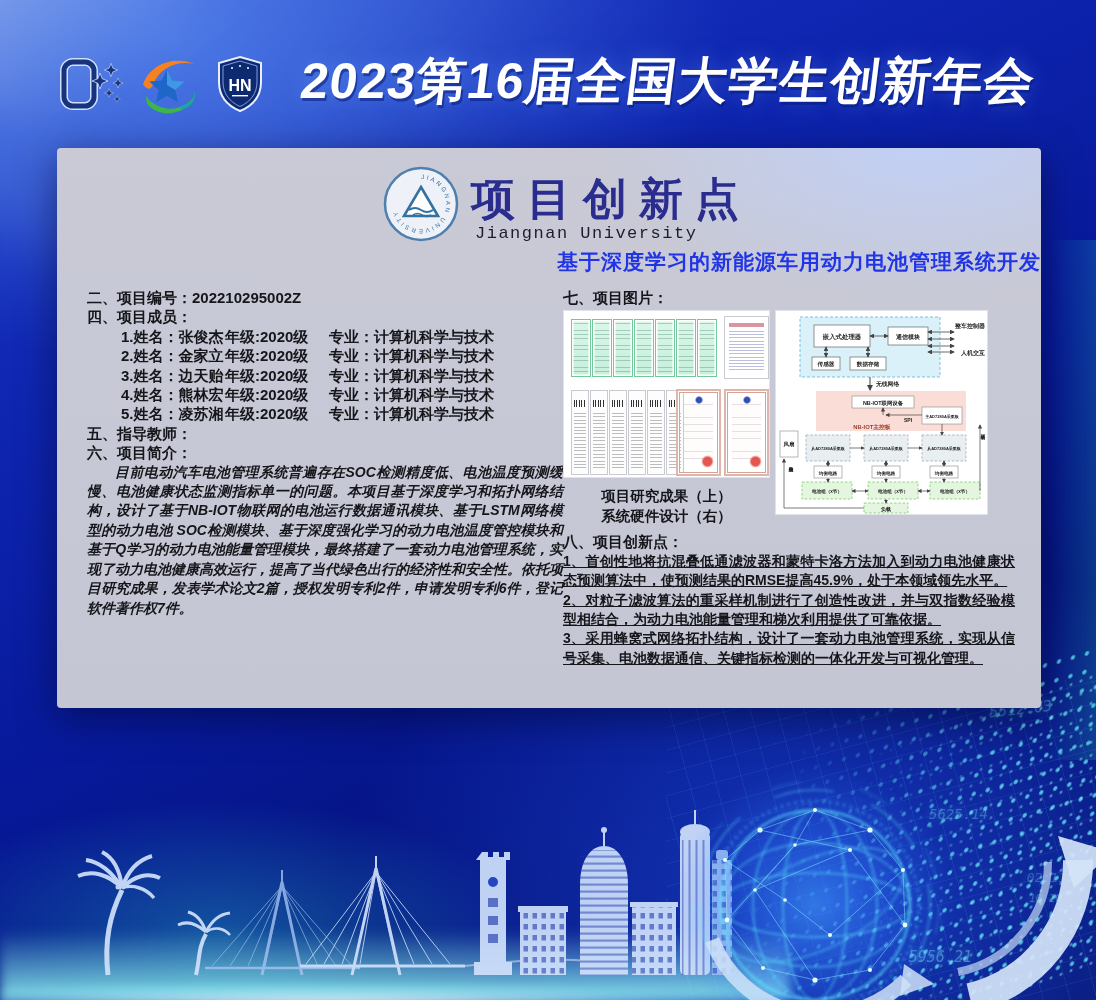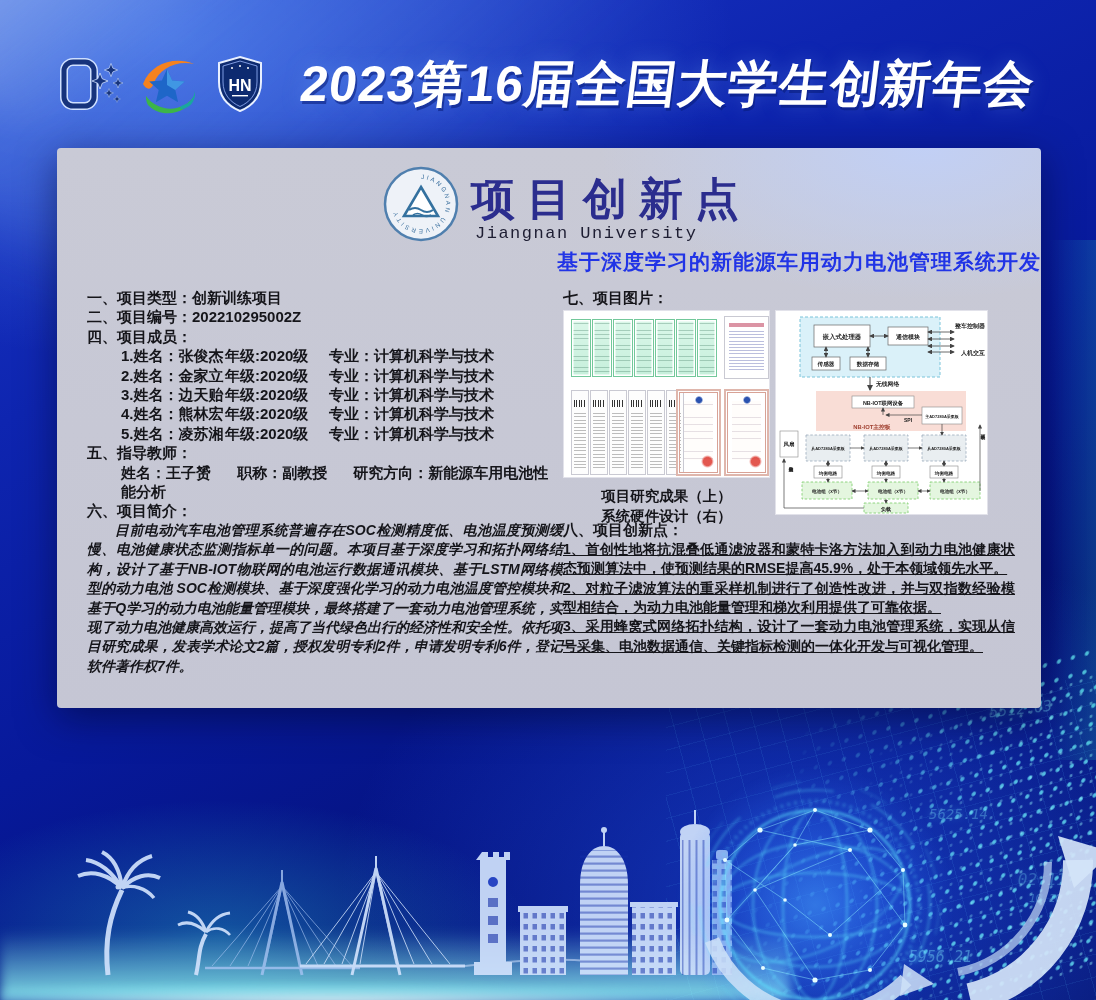--- a/index.html
+++ b/index.html
@@ -13,21 +13,21 @@
       linear-gradient(155deg, #1d3ac9 0%, #0e25b0 28%, #07199a 52%, #041178 76%, #030d60 100%);
   }
   .beam { position:absolute; left:-230px; top:-270px; width:900px; height:570px;
     background:linear-gradient(115deg, rgba(205,238,255,.5), rgba(150,200,255,.2) 45%, rgba(150,200,255,0) 75%);
     transform:rotate(24deg); filter:blur(28px); pointer-events:none; }
   .beam2 { position:absolute; left:-130px; top:-170px; width:430px; height:310px;
     background:linear-gradient(115deg, rgba(235,250,255,.55), rgba(170,215,255,0) 70%);
     transform:rotate(28deg); filter:blur(18px); pointer-events:none; }
 
   
-  .hdr { position:absolute; top:48px; left:58px; right:28px; height:72px; display:flex; align-items:center; z-index:5; }
+  .hdr { position:absolute; top:48px; left:58px; right:28px; height:72px; display:flex; z-index:5; }
   .logos { display:flex; align-items:center; gap:13px; }
   .hdr h1 { flex:1; text-align:center; font-size:50px; font-weight:bold; color:#fff;
     transform:skewX(-7deg); white-space:nowrap; letter-spacing:1px;
     text-shadow:2px 3px 0 rgba(8,28,120,.55), 0 0 20px rgba(130,185,255,.35); }
 
   
   .panel { position:absolute; left:57px; top:148px; width:984px; height:560px; z-index:4;
     border-radius:4px;
     background:
       radial-gradient(55% 45% at 88% 0%, rgba(193,208,247,.95) 0%, rgba(198,200,214,0) 60%),
@@ -41,21 +41,21 @@
 
   .col { position:absolute; top:140px; font-size:15px; line-height:19.4px; font-weight:bold; color:#15151a; }
   .col-left  { left:30px;  width:476px; }
   .col-right { left:506px; width:452px; }
   .indent { padding-left:34px; }
   .member { padding-left:34px; display:flex; }
   .m1 { width:104px; } .m2 { width:104px; }
   .gap { margin-right:22px; }
   .para { font-size:14px; text-indent:2em; text-align:justify;font-style:italic; }
   .innov { font-size:14px; text-align:justify;text-decoration:underline; }
-  .innov-label { }
+  .innov-label { margin-top:12px; }
 
   
   .img-block { position:relative; margin-top:3px; height:210px; }
   .img-certs { position:absolute; left:0; top:0; width:207px; height:168px; background:#fff; border:1px solid #e2e2ea; }
   .img-diagram { position:absolute; left:212px; top:0; width:213px; height:205px; background:#fff; border:1px solid #e2e2ea; }
   .captions { position:absolute; left:0; top:176px; width:207px; text-align:center; font-size:14.5px; line-height:20px; }
 
   
   .cert-g { position:absolute; top:8px; width:20px; height:58px;
     background:
@@ -92,21 +92,21 @@
   .dots2 { position:absolute; right:-10px; top:720px; width:300px; height:300px; opacity:.5; pointer-events:none;
     background-image:radial-gradient(circle, rgba(150,250,255,.9) 1.1px, rgba(150,250,255,0) 2px);
     background-size:10px 13px; transform:skewY(-20deg);
     -webkit-mask-image:linear-gradient(100deg, transparent 15%, #000 70%); mask-image:linear-gradient(100deg, transparent 15%, #000 70%); }
   .edgeglow { position:absolute; right:0; top:240px; width:48px; height:520px; pointer-events:none;
     background:linear-gradient(to left, rgba(40,220,185,.18), transparent); }
   .num { position:absolute; color:#7ce9ff; font-family:"DejaVu Sans Mono",monospace; font-style:italic;
     text-shadow:0 0 7px rgba(100,230,255,.8); pointer-events:none; }
   #n1 { right:44px;  top:700px; font-size:15px; opacity:.42; transform:rotate(-6deg); }
   #n2 { right:108px; top:806px; font-size:14px; opacity:.35; }
-  #n3 { right:30px;  top:870px; font-size:16px; opacity:.30; }
+  #n3 { right:30px;  top:870px; font-size:13px; opacity:.30; }
   #n4 { right:34px;  top:892px; font-size:11px; opacity:.35; }
   #n5 { right:124px; top:948px; font-size:15px; opacity:.45; }
   .city { position:absolute; left:0; bottom:0; z-index:2; pointer-events:none; }
   .glow1 { position:absolute; left:0; bottom:0; width:790px; height:70px; z-index:1; pointer-events:none;
     background:linear-gradient(to top, rgba(150,255,246,.85), rgba(150,255,246,0)); filter:blur(6px); }
   .glow2 { position:absolute; left:0; bottom:-4px; width:830px; height:22px; z-index:3; pointer-events:none;
     background:radial-gradient(60% 100% at 40% 100%, rgba(242,255,255,.95), rgba(150,240,255,.35) 70%, transparent); filter:blur(3px); }
   .glow3 { position:absolute; left:-90px; bottom:-70px; width:620px; height:270px; pointer-events:none;
     background:radial-gradient(closest-side, rgba(45,205,215,.35), transparent); }
   .globe { position:absolute; left:660px; top:740px; z-index:2; pointer-events:none; }
@@ -170,21 +170,20 @@
     </text>
     <path d="M38,21 L55,50 L21,50 Z" fill="#fff" stroke="#34719f" stroke-width="2.6"></path>
     <path d="M26,44 q6,-4 12,0 q6,4 12,0" fill="none" stroke="#34719f" stroke-width="2"></path>
     <path d="M30,49 q4.5,-3 9,0 q4.5,3 9,0" fill="none" stroke="#34719f" stroke-width="1.6"></path>
   </svg>
   <div class="uni-cn">项目创新点</div>
   <div class="uni-en">Jiangnan University</div>
   <div class="ptitle">基于深度学习的新能源车用动力电池管理系统开发</div>
 
   <div class="col col-left">
-    <div><span>一、项目类型：</span><span>创新训练项目</span></div>
     <div><span>二、项目编号：</span><span>202210295002Z</span></div>
     <div>四、项目成员：</div>
 
     <div class="member">
       <span class="m1"><span>1.</span><span>姓名：</span><span>张俊杰</span></span>
       <span class="m2"><span>年级:</span><span>2020级</span></span>
       <span><span>专业：</span><span>计算机科学与技术</span></span>
     </div>
     <div class="member">
       <span class="m1"><span>2.</span><span>姓名：</span><span>金家立</span></span>
@@ -201,25 +200,20 @@
       <span class="m2"><span>年级:</span><span>2020级</span></span>
       <span><span>专业：</span><span>计算机科学与技术</span></span>
     </div>
     <div class="member">
       <span class="m1"><span>5.</span><span>姓名：</span><span>凌苏湘</span></span>
       <span class="m2"><span>年级:</span><span>2020级</span></span>
       <span><span>专业：</span><span>计算机科学与技术</span></span>
     </div>
 
     <div>五、指导教师：</div>
-    <div class="indent">
-      <span class="gap"><span>姓名：</span><span>王子赟</span></span>
-      <span class="gap"><span>职称：</span><span>副教授</span></span>
-      <span><span>研究方向：</span><span>新能源车用电池性能分析</span></span>
-    </div>
     <div>六、项目简介：</div>
     <div class="para">目前电动汽车电池管理系统普遍存在SOC检测精度低、电池温度预测缓慢、电池健康状态监测指标单一的问题。本项目基于深度学习和拓扑网络结构，设计了基于NB-IOT物联网的电池运行数据通讯模块、基于LSTM网络模型的动力电池 SOC检测模块、基于深度强化学习的动力电池温度管控模块和基于Q学习的动力电池能量管理模块，最终搭建了一套动力电池管理系统，实现了动力电池健康高效运行，提高了当代绿色出行的经济性和安全性。依托项目研究成果，发表学术论文2篇，授权发明专利2件，申请发明专利6件，登记软件著作权7件。</div>
   </div>
 
   <div class="col col-right">
     <div>七、项目图片：</div>
 
     <div class="img-block">
       <div class="img-certs">
         <i class="cert-g" style="left:7px"></i>

